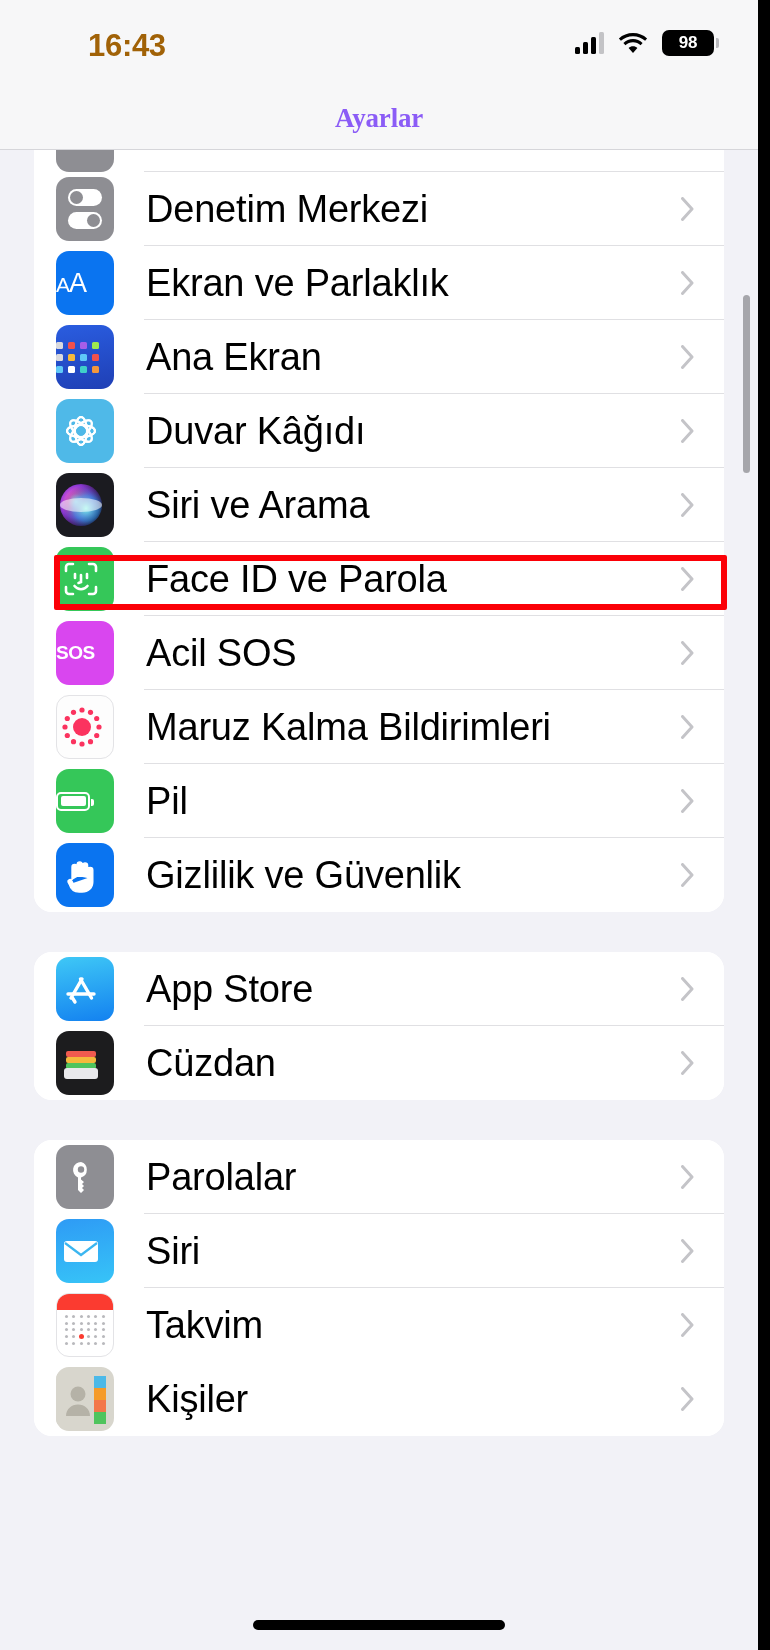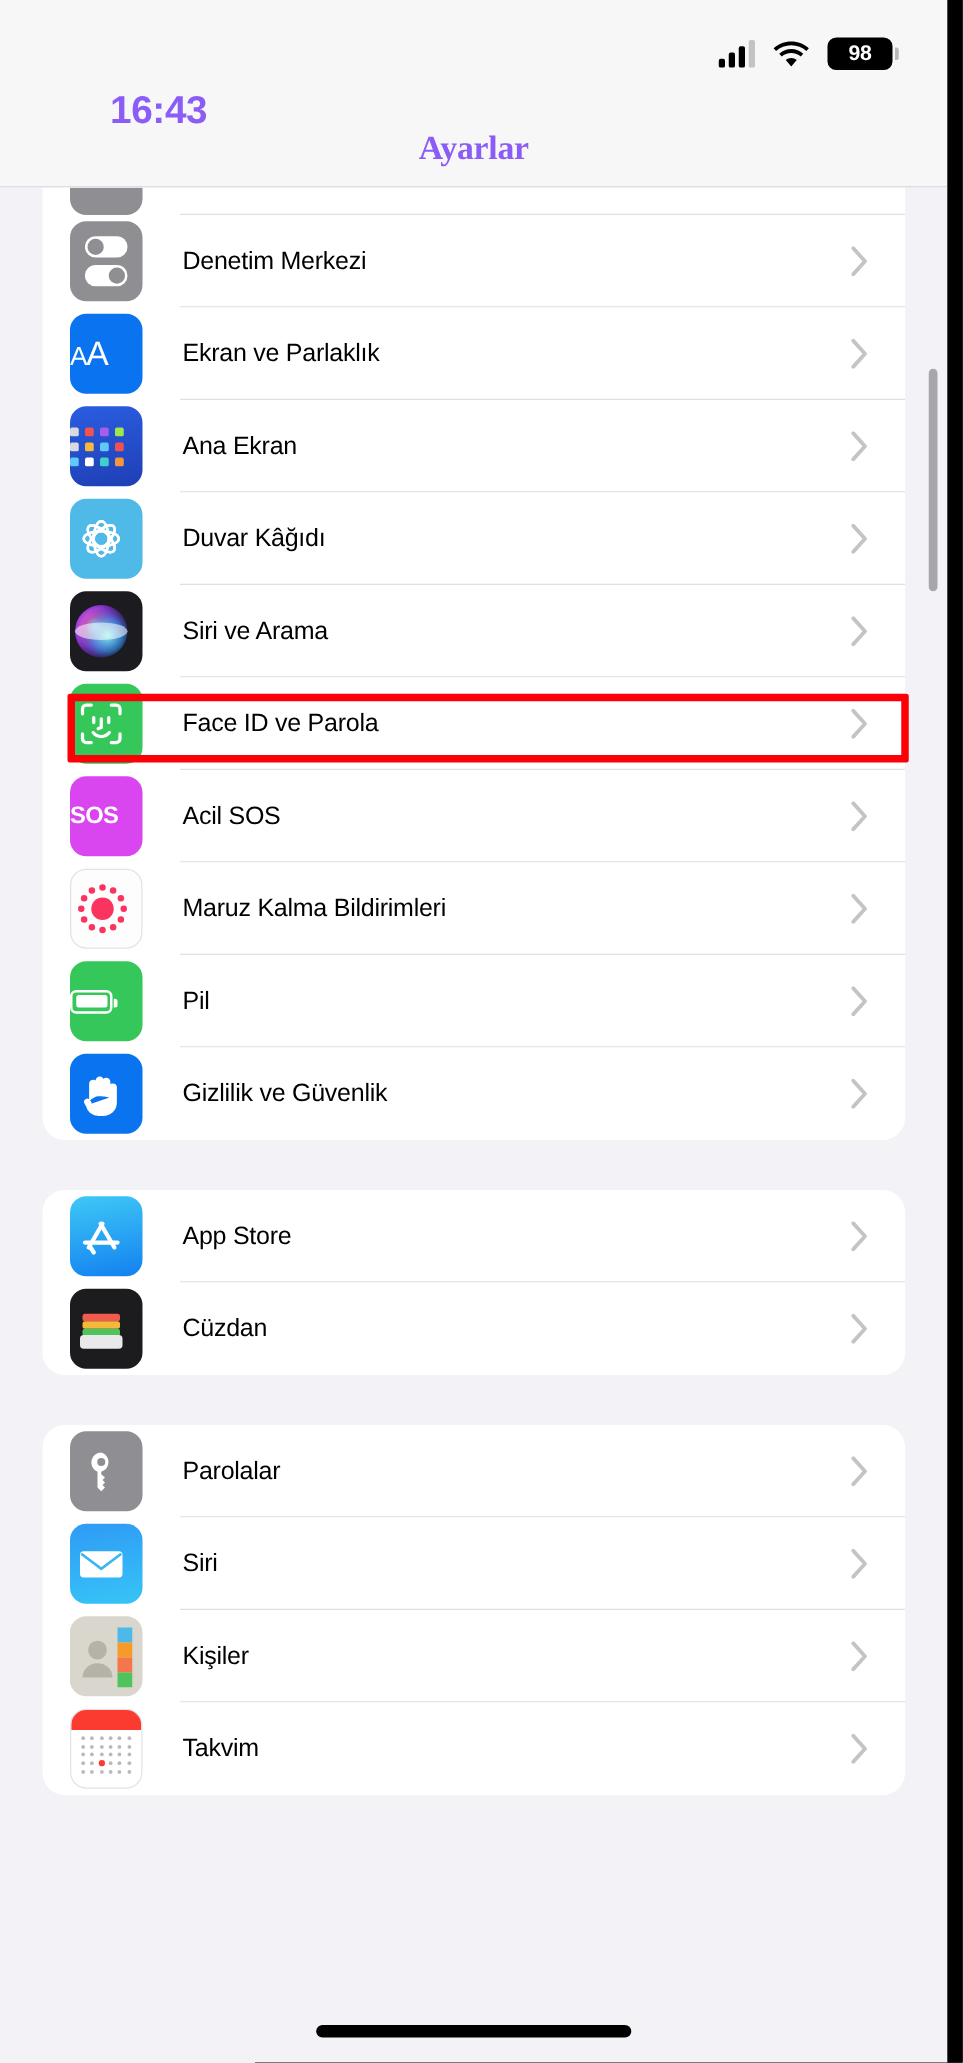--- a/index.html
+++ b/index.html
@@ -23,23 +23,22 @@
   
   .statusbar {
     position:relative;
     height:88px;
     background:#f7f7f8;
     display:flex; align-items:center;
     padding:0 46px 0 0;
   }
   .sb-time {
     position:absolute; left:88px; top:28px;
-    font-size:31px; font-weight:600; color:#8b5cf6;
+    font-size:31px; font-weight:600; color:#a16207;
     letter-spacing:-0.3px;
-    margin-top:42px;
   }
   .sb-right {
     position:absolute; right:44px; top:30px;
     display:flex; align-items:center; gap:14px;
   }
   .bars { display:flex; align-items:flex-end; gap:3px; height:22px; }
   .bars i { width:5px; background:#000; border-radius:1.5px; display:block; }
   .bars i:nth-child(1){ height:7px; }
   .bars i:nth-child(2){ height:12px; }
   .bars i:nth-child(3){ height:17px; }
@@ -100,21 +99,21 @@
   .icon {
     width:58px; height:64px;
     border-radius:13px;
     flex:0 0 58px;
     position:relative;
     display:flex; align-items:center; justify-content:flex-start;
     overflow:hidden;
   }
   .label {
     margin-left:32px;
-    font-size:20px; color:#000;
+    font-size:38px; color:#000;
     letter-spacing:-0.2px;
     white-space:nowrap;
   }
   .chev {
     position:absolute; right:30px; top:50%;
     transform:translateY(-50%);
     width:13px; height:24px;
   }
   .chev svg { display:block; }
 
@@ -573,82 +572,82 @@
             </div>
             <div class="label">Siri</div>
             <div class="chev">
               <svg width="13" height="24" viewBox="0 0 13 24">
                 <path d="M1.5 1.5L11 12l-9.5 10.5" fill="none" stroke="#c4c4c8" stroke-width="3" stroke-linecap="round" stroke-linejoin="round"></path>
               </svg>
             </div>
             <div class="sep"></div>
           </div>
           <div class="row">
+            <div class="icon ic-cal">
+              <div class="cal-top"></div>
+              <div class="dots">
+                <i class=""></i>
+                <i class=""></i>
+                <i class=""></i>
+                <i class=""></i>
+                <i class=""></i>
+                <i class=""></i>
+                <i class=""></i>
+                <i class=""></i>
+                <i class=""></i>
+                <i class=""></i>
+                <i class=""></i>
+                <i class=""></i>
+                <i class=""></i>
+                <i class=""></i>
+                <i class=""></i>
+                <i class=""></i>
+                <i class=""></i>
+                <i class=""></i>
+                <i class=""></i>
+                <i class=""></i>
+                <i class="on"></i>
+                <i class=""></i>
+                <i class=""></i>
+                <i class=""></i>
+                <i class=""></i>
+                <i class=""></i>
+                <i class=""></i>
+                <i class=""></i>
+                <i class=""></i>
+                <i class=""></i>
+              </div>
+            </div>
+            <div class="label">Takvim</div>
+            <div class="chev">
+              <svg width="13" height="24" viewBox="0 0 13 24">
+                <path d="M1.5 1.5L11 12l-9.5 10.5" fill="none" stroke="#c4c4c8" stroke-width="3" stroke-linecap="round" stroke-linejoin="round"></path>
+              </svg>
+            </div>
+          </div>
+          <div class="row">
             <div class="icon ic-contacts">
               <svg width="50" height="50" viewBox="0 0 50 50">
                 <rect x="0" y="0" width="50" height="50" fill="#d8d6cd"></rect>
                 <rect x="38" y="2" width="12" height="12" fill="#4cb9e8"></rect>
                 <rect x="38" y="14" width="12" height="12" fill="#f59b2a"></rect>
                 <rect x="38" y="26" width="12" height="12" fill="#f3774a"></rect>
                 <rect x="38" y="38" width="12" height="12" fill="#4fc45d"></rect>
                 <circle cx="22" cy="20" r="7.5" fill="#b5b2a7"></circle>
                 <path d="M10 42c0-7 5.5-11.5 12-11.5S34 35 34 42z" fill="#b5b2a7"></path>
               </svg>
             </div>
             <div class="label">Kişiler</div>
             <div class="chev">
               <svg width="13" height="24" viewBox="0 0 13 24">
                 <path d="M1.5 1.5L11 12l-9.5 10.5" fill="none" stroke="#c4c4c8" stroke-width="3" stroke-linecap="round" stroke-linejoin="round"></path>
               </svg>
             </div>
             <div class="sep"></div>
           </div>
-          <div class="row">
-            <div class="icon ic-cal">
-              <div class="cal-top"></div>
-              <div class="dots">
-                <i class=""></i>
-                <i class=""></i>
-                <i class=""></i>
-                <i class=""></i>
-                <i class=""></i>
-                <i class=""></i>
-                <i class=""></i>
-                <i class=""></i>
-                <i class=""></i>
-                <i class=""></i>
-                <i class=""></i>
-                <i class=""></i>
-                <i class=""></i>
-                <i class=""></i>
-                <i class=""></i>
-                <i class=""></i>
-                <i class=""></i>
-                <i class=""></i>
-                <i class=""></i>
-                <i class=""></i>
-                <i class="on"></i>
-                <i class=""></i>
-                <i class=""></i>
-                <i class=""></i>
-                <i class=""></i>
-                <i class=""></i>
-                <i class=""></i>
-                <i class=""></i>
-                <i class=""></i>
-                <i class=""></i>
-              </div>
-            </div>
-            <div class="label">Takvim</div>
-            <div class="chev">
-              <svg width="13" height="24" viewBox="0 0 13 24">
-                <path d="M1.5 1.5L11 12l-9.5 10.5" fill="none" stroke="#c4c4c8" stroke-width="3" stroke-linecap="round" stroke-linejoin="round"></path>
-              </svg>
-            </div>
-          </div>
         </div>
       </div>
     <div class="highlight-box"></div>
     <div class="scrollbar"></div>
   </div>
 
   <div class="home-indicator"></div>
 </div>
 <div id="right-black"></div>
 

